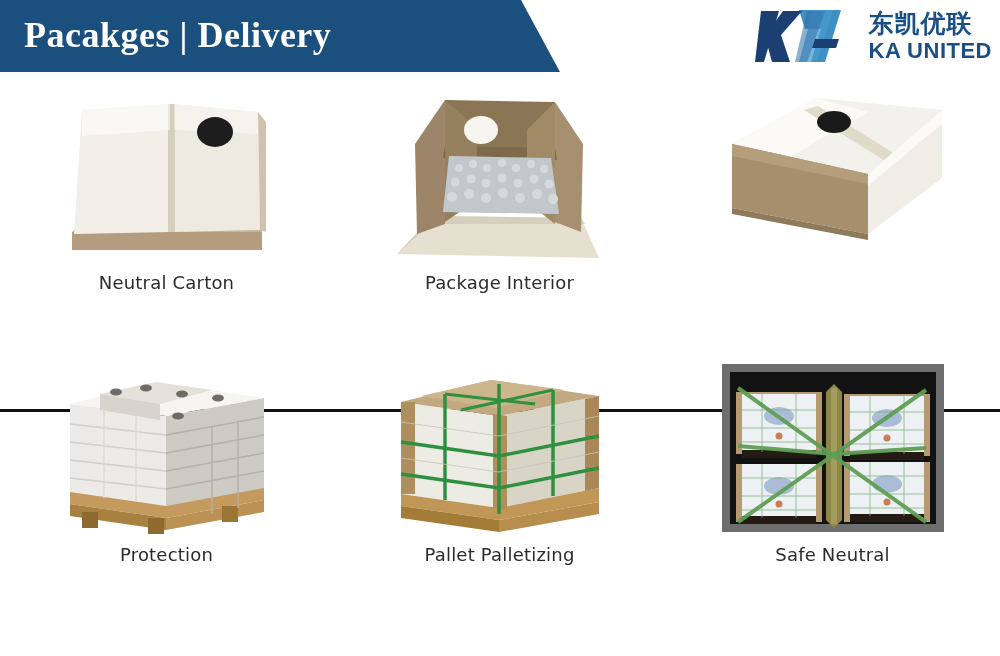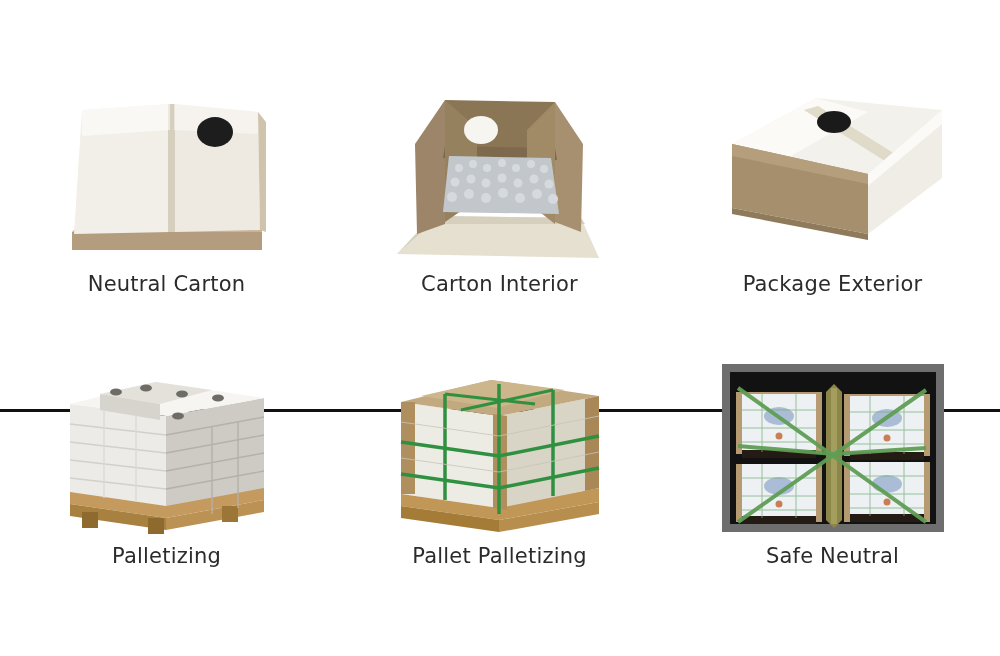--- a/index.html
+++ b/index.html
@@ -111,21 +111,21 @@
     height: 185px;
   }
   .photo svg { display: block; width: 100%; height: 100%; }
 
   .caption {
     position: absolute;
     left: 0;
     width: 333px;
     top: 192px;
     text-align: center;
-    font-size: 21px;
+    font-size: 18px;
     color: #2b2b2b;
     font-family: "DejaVu Sans", sans-serif;
     letter-spacing: 0.2px;
     white-space: nowrap;
   }
 
   
   .sep-line {
     position: absolute;
     left: 0;
@@ -155,20 +155,46 @@
   #line-1 .marker, #line-2 .marker { top: -16px; }
   .m0 { left: 135px; }
   .m1 { left: 471px; }
   .m2 { left: 821px; }
 </style>
 </head>
 <body>
 
 <div id="page">
 
+  <div id="header">
+
+    <div id="banner-shape"></div>
+
+    <div id="banner-title">Pacakges | Delivery</div>
+
+    <div id="logo">
+
+      <svg id="logo-mark" viewBox="0 0 108 58">
+
+        <path d="M44 3 L86 3 L70 55 L56 55 L66 22 L50 22 Z" fill="#3f8fc4"></path>
+        <path d="M58 3 L78 3 L62 55 L44 55 Z" fill="#4a9acd" opacity="0.75"></path>
+
+        <path d="M6 4 L24 4 L9 55 L0 55 Z" fill="#1b3f72"></path>
+        <path d="M28 4 L47 4 L26 28 L35 55 L17 55 L10 29 Z" fill="#1b3f72"></path>
+
+        <path d="M60 32 L84 32 L81 41 L57 41 Z" fill="#1b3f72"></path>
+        <path d="M52 4 L70 4 L52 55 L40 55 Z" fill="#2f6fa8" opacity="0.55"></path>
+      </svg>
+
+      <div id="logo-text">
+        <span id="logo-cn">东凯优联</span>
+        <span id="logo-en">KA UNITED</span>
+      </div>
+    </div>
+  </div>
 
   <div class="row" id="row-1">
 
     <div class="cell c0">
       <div class="photo">
         <svg viewBox="0 0 230 185">
 
           <polygon points="20,150 20,168 210,168 210,150" fill="#b49d7e"></polygon>
           <polygon points="20,150 30,140 210,140 210,150" fill="#c9b495"></polygon>
 
@@ -228,21 +254,21 @@
               <circle cx="84" cy="112" r="5"></circle>
             <circle cx="101" cy="116" r="5"></circle>
               <circle cx="118" cy="111" r="5"></circle>
             <circle cx="135" cy="116" r="5"></circle>
               <circle cx="152" cy="112" r="5"></circle>
             <circle cx="168" cy="117" r="5"></circle>
           </g>
           <polygon points="64,74 166,76 174,132 58,130" fill="#aab0b6" opacity="0.22"></polygon>
         </svg>
       </div>
-      <div class="caption">Carton Interior</div>
+      <div class="caption">Package Interior</div>
     </div>
 
     <div class="cell c2">
       <div class="photo">
         <svg viewBox="0 0 230 185">
 
           <polygon points="14,62 98,16 224,28 150,92" fill="#f3f1ec"></polygon>
           <polygon points="14,62 98,16 150,30 66,78" fill="#fbfaf7"></polygon>
 
           <polygon points="86,28 100,24 206,90 194,96" fill="#ded7c4" opacity="0.9"></polygon>
@@ -251,21 +277,20 @@
           <polygon points="14,62 150,92 150,102 14,74" fill="#b59e7c"></polygon>
 
           <polygon points="150,92 224,28 224,96 150,152" fill="#f0ede6"></polygon>
           <polygon points="150,92 224,28 224,42 150,104" fill="#fbfaf6"></polygon>
 
           <polygon points="14,126 150,152 150,158 14,132" fill="#8f7a5b"></polygon>
 
           <ellipse cx="116" cy="40" rx="17" ry="11" fill="#1a1a1a"></ellipse>
         </svg>
       </div>
-      <div class="caption">Package Exterior</div>
     </div>
 
     <div class="sep-line" id="line-1">
       <div class="marker m0">1</div>
       <div class="marker m1">2</div>
       <div class="marker m2">3</div>
     </div>
   </div>
 
   <div class="row" id="row-2">
@@ -309,21 +334,21 @@
               <path d="M84 60 L84 148"></path>
           </g>
 
           <ellipse cx="64" cy="38" rx="6" ry="3.5" fill="#6e6c66"></ellipse>
           <ellipse cx="94" cy="34" rx="6" ry="3.5" fill="#6e6c66"></ellipse>
           <ellipse cx="130" cy="40" rx="6" ry="3.5" fill="#6e6c66"></ellipse>
           <ellipse cx="166" cy="44" rx="6" ry="3.5" fill="#6e6c66"></ellipse>
           <ellipse cx="126" cy="62" rx="6" ry="3.5" fill="#6e6c66"></ellipse>
         </svg>
       </div>
-      <div class="caption">Palletizing</div>
+      <div class="caption">Protection</div>
     </div>
 
     <div class="cell c1">
       <div class="photo">
         <svg viewBox="0 0 230 185">
 
           <polygon points="16,138 114,152 214,134 214,148 114,166 16,152" fill="#c09757"></polygon>
           <polygon points="16,152 114,166 114,178 16,164" fill="#a47c38"></polygon>
           <polygon points="114,166 214,148 214,160 114,178" fill="#b88e4f"></polygon>
 

